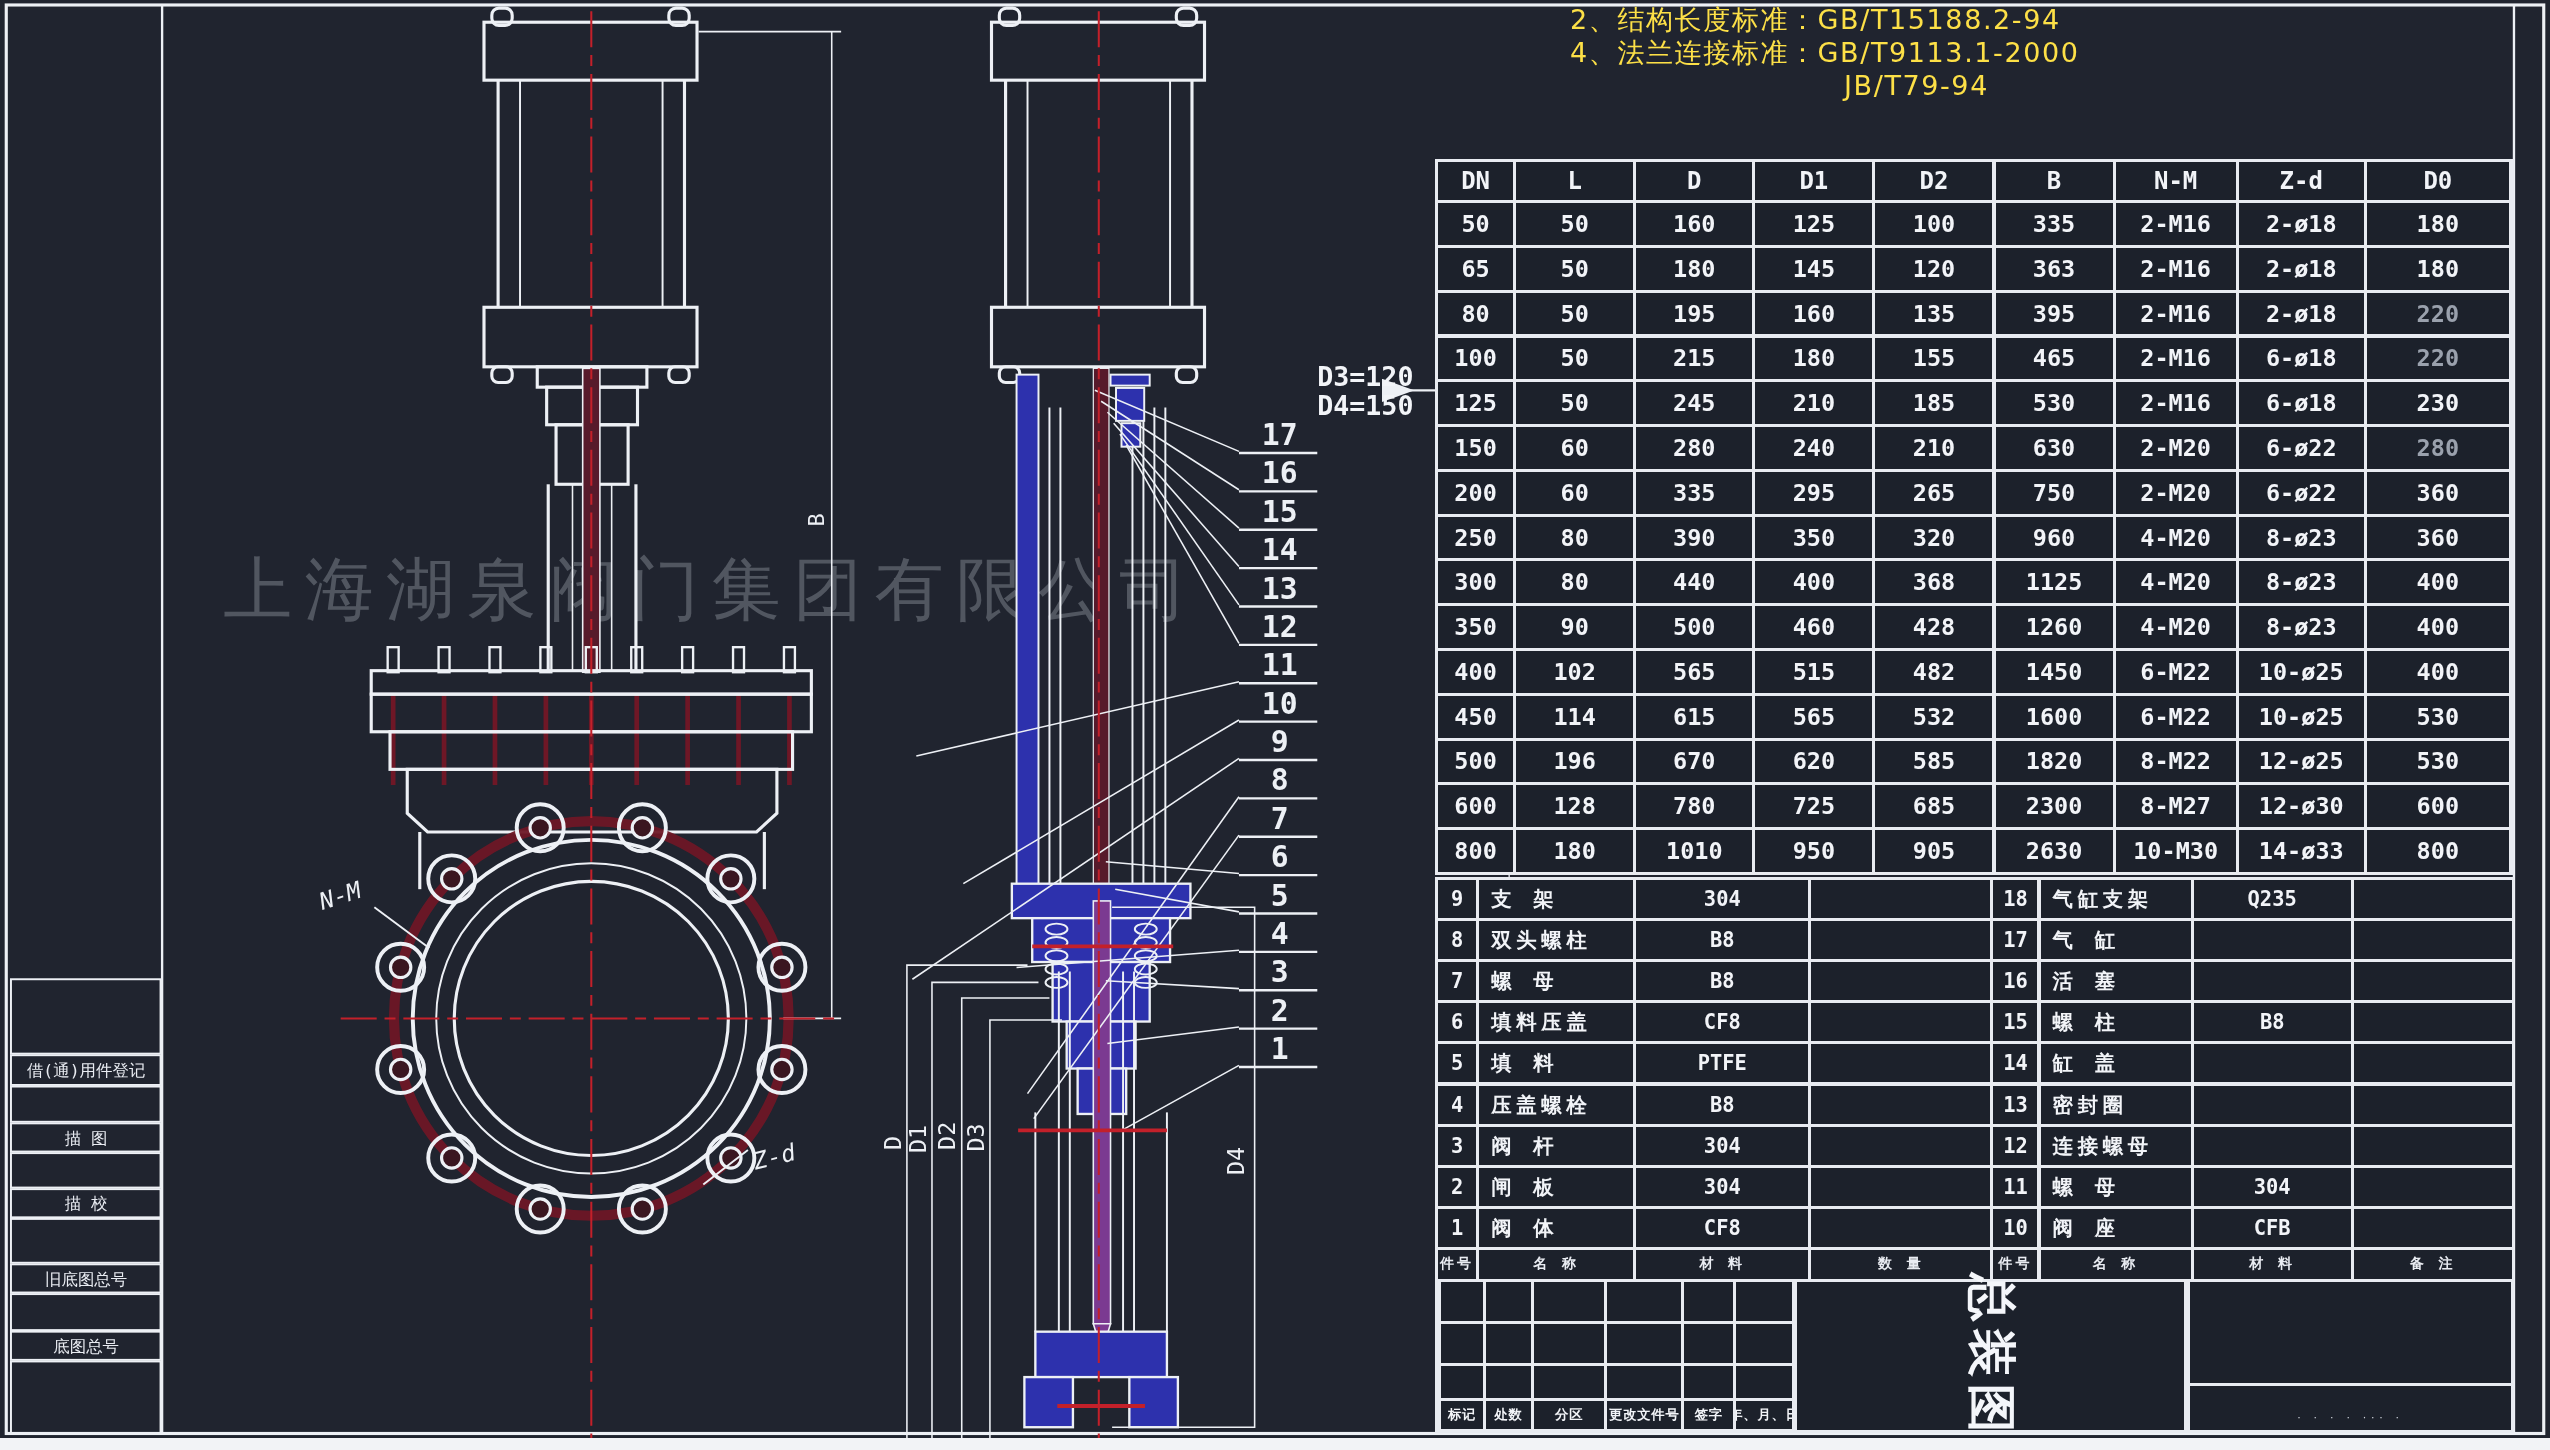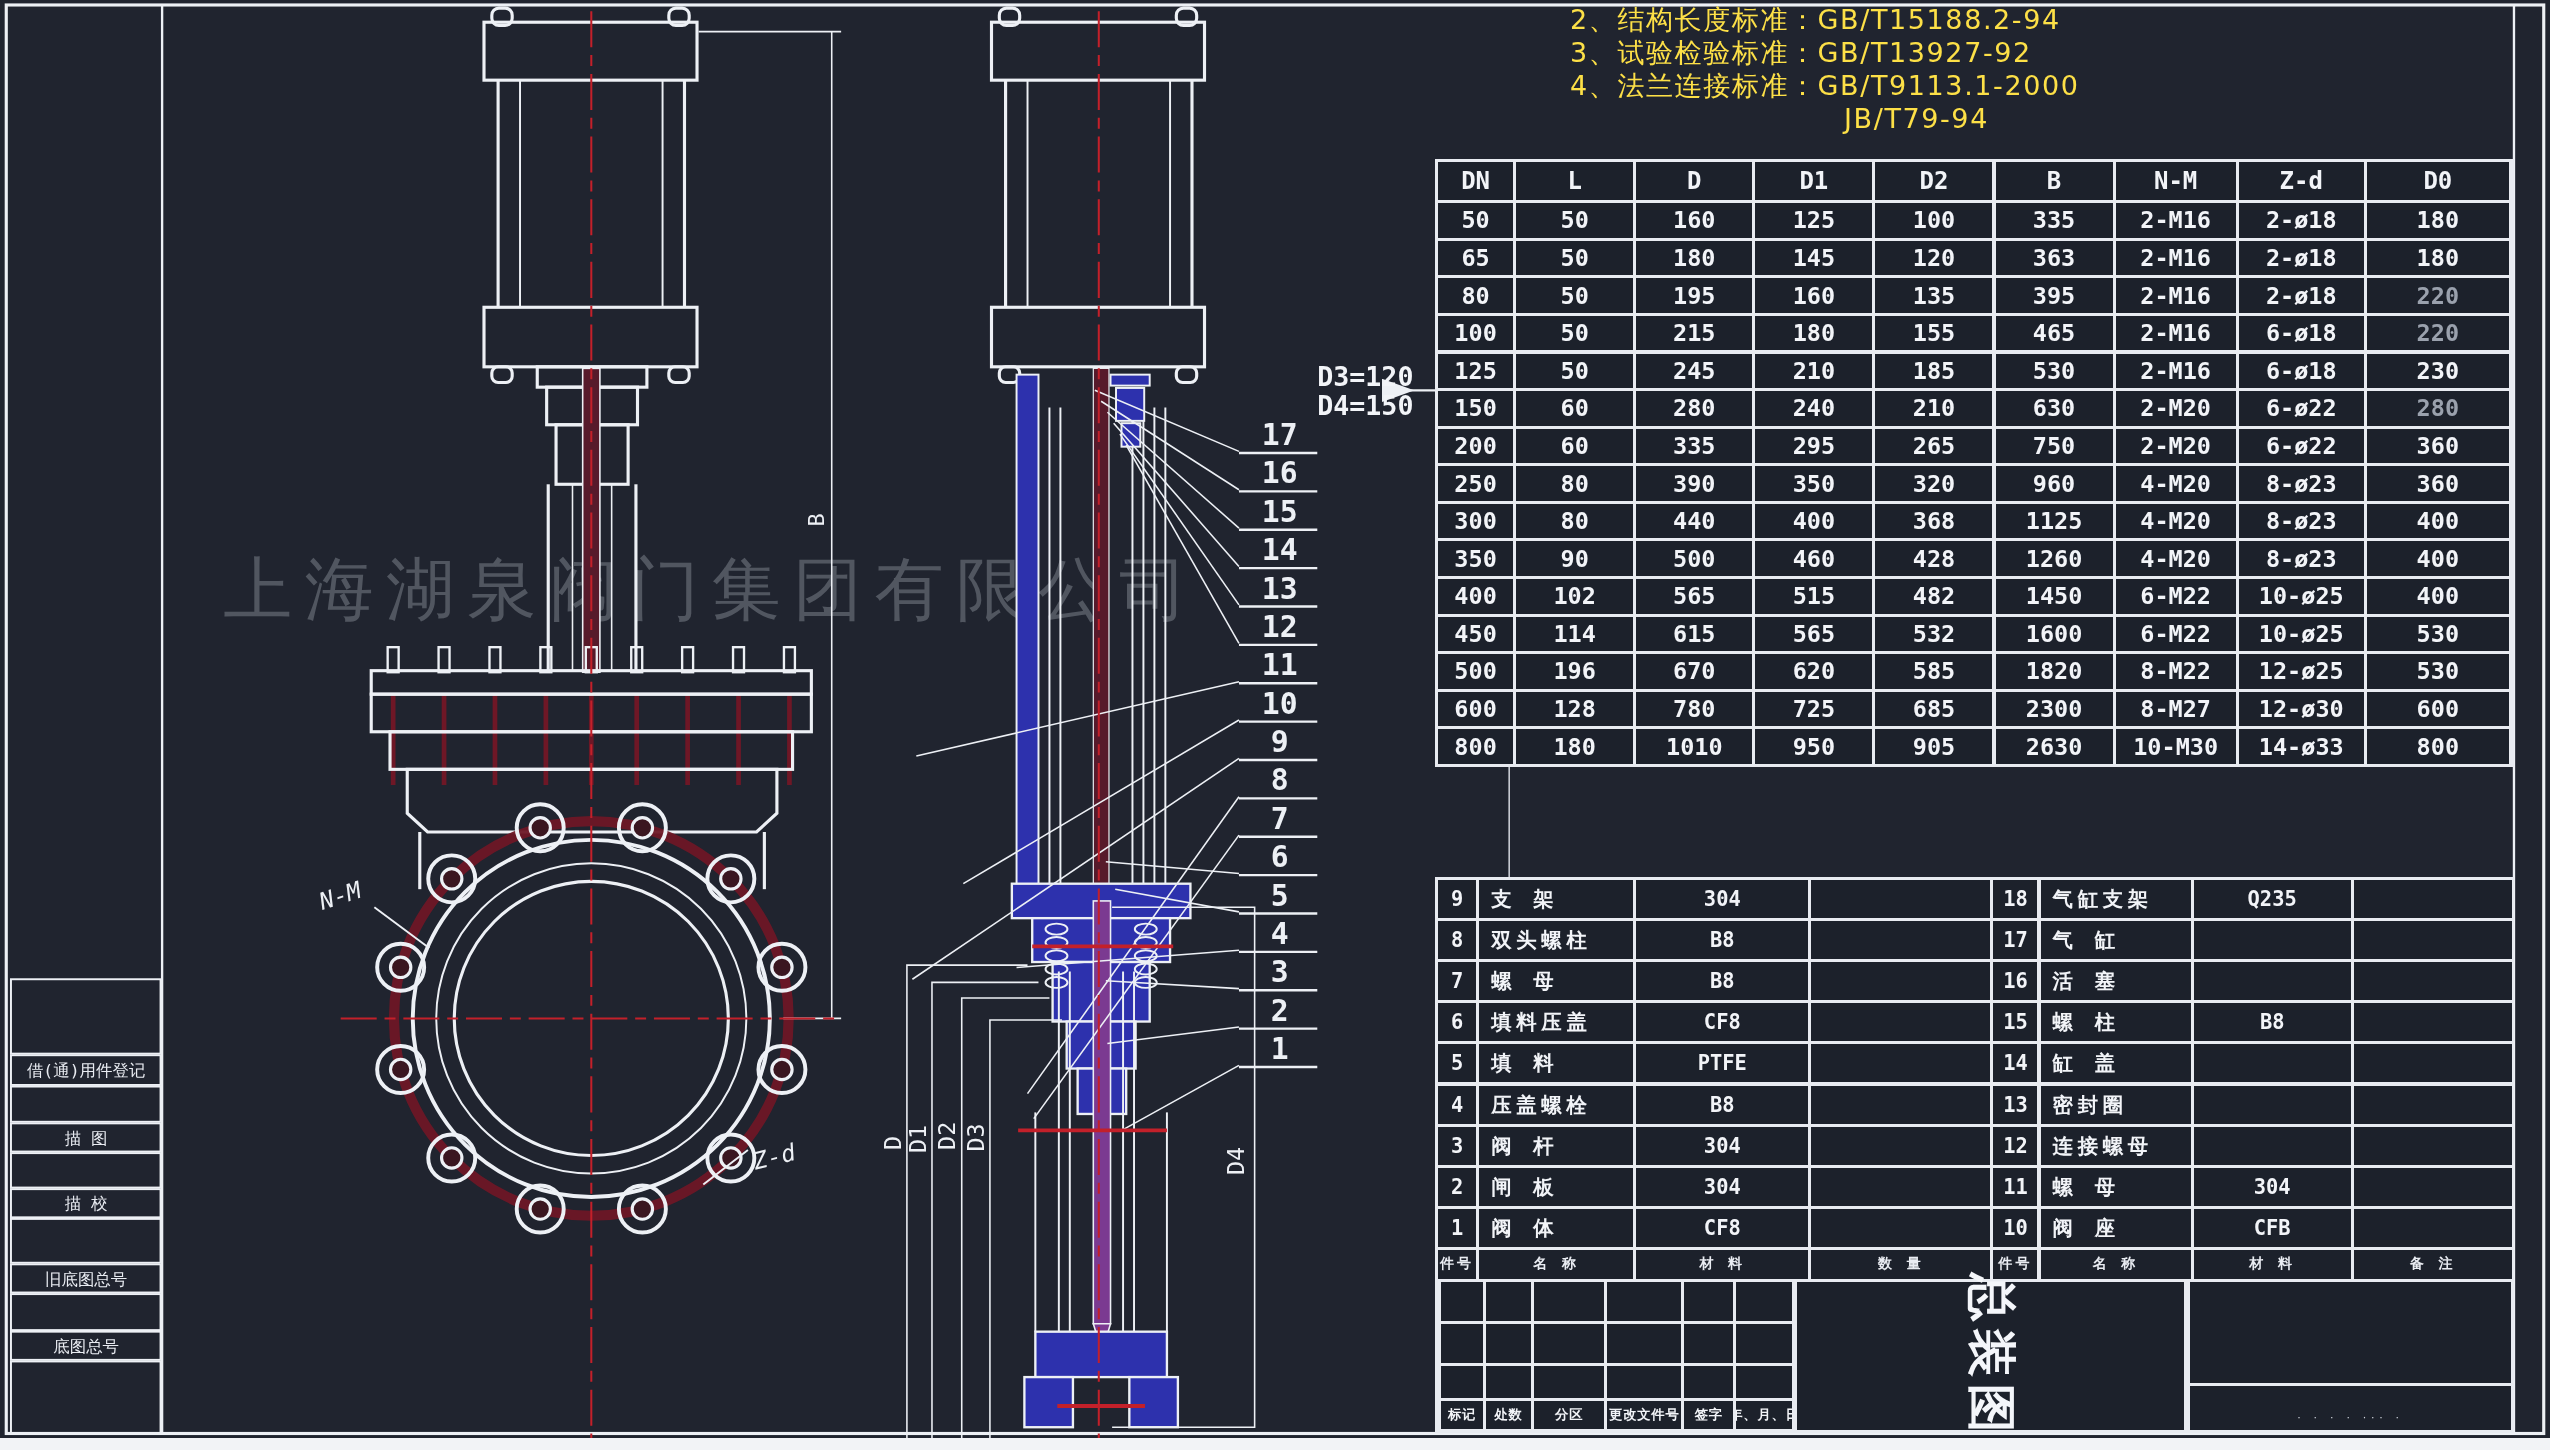--- a/index.html
+++ b/index.html
@@ -8,21 +8,21 @@
   .abs{position:absolute;}
   
   #notes{left:1570px;top:3.1px;width:783px;font-size:27px;letter-spacing:1.6px;color:#fde047;}
   #notes .nline{height:33px;line-height:33px;white-space:nowrap;}
   #notes .indent{padding-left:274px;}
   
   .cadgrid{display:grid;background:#e8ebf1;gap:3.1px;padding:3.1px;box-sizing:border-box;}
   .cadgrid .cell{background:#1c212b;display:flex;align-items:center;justify-content:center;
                  font-family:"DejaVu Sans Mono","DejaVu Sans",monospace;font-weight:700;
                  font-size:23.5px;color:#f2f4f8;white-space:nowrap;overflow:hidden;}
-  #dim-table{left:1435px;top:159px;width:1079px;height:608px;
+  #dim-table{left:1435px;top:159px;width:1079px;height:716px;
              grid-template-columns:75px 117px 116px 117px 117px 117px 120px 125px 142px;
              grid-template-rows:38px repeat(15,1fr);}
   #dim-table .hcell{font-size:24px;}
   #dim-table .faded{color:#9aa1ad;}
   #parts-grid{left:1435px;top:877px;width:1079px;height:402px;
               grid-template-columns:38px 154px 172px 179px 44px 150px 157px 158px;
               grid-template-rows:repeat(9,38px) 29px;}
   #parts-grid .cell{font-size:20.4px;}
   #parts-grid .pname{justify-content:flex-start;padding-left:12px;letter-spacing:4.7px;}
   #parts-grid .fcell{font-size:14px;letter-spacing:3.1px;color:#e9ecf2;text-align:right;}
@@ -349,21 +349,20 @@
     <g stroke="#dfe3ea" stroke-width="1.8" fill="none">
       <line x1="1927" y1="795" x2="1927" y2="1185"></line>
       <line x1="1862" y1="950" x2="1992" y2="950"></line>
       <rect x="1917" y="940" width="20" height="20"></rect>
       <line x1="1872" y1="960" x2="1976" y2="960" stroke-width="4"></line>
     </g>
   </svg>
 
   <div id="notes" class="abs">
     <div class="nline">2、结构长度标准：GB/T15188.2-94</div>
-    <div class="nline">3、试验检验标准：GB/T13927-92</div>
     <div class="nline">4、法兰连接标准：GB/T9113.1-2000</div>
     <div class="nline indent">JB/T79-94</div>
   </div>
 
   <div id="dim-table" class="abs cadgrid">
       <div class="cell hcell">DN</div>
       <div class="cell hcell">L</div>
       <div class="cell hcell">D</div>
       <div class="cell hcell">D1</div>
       <div class="cell hcell">D2</div>

